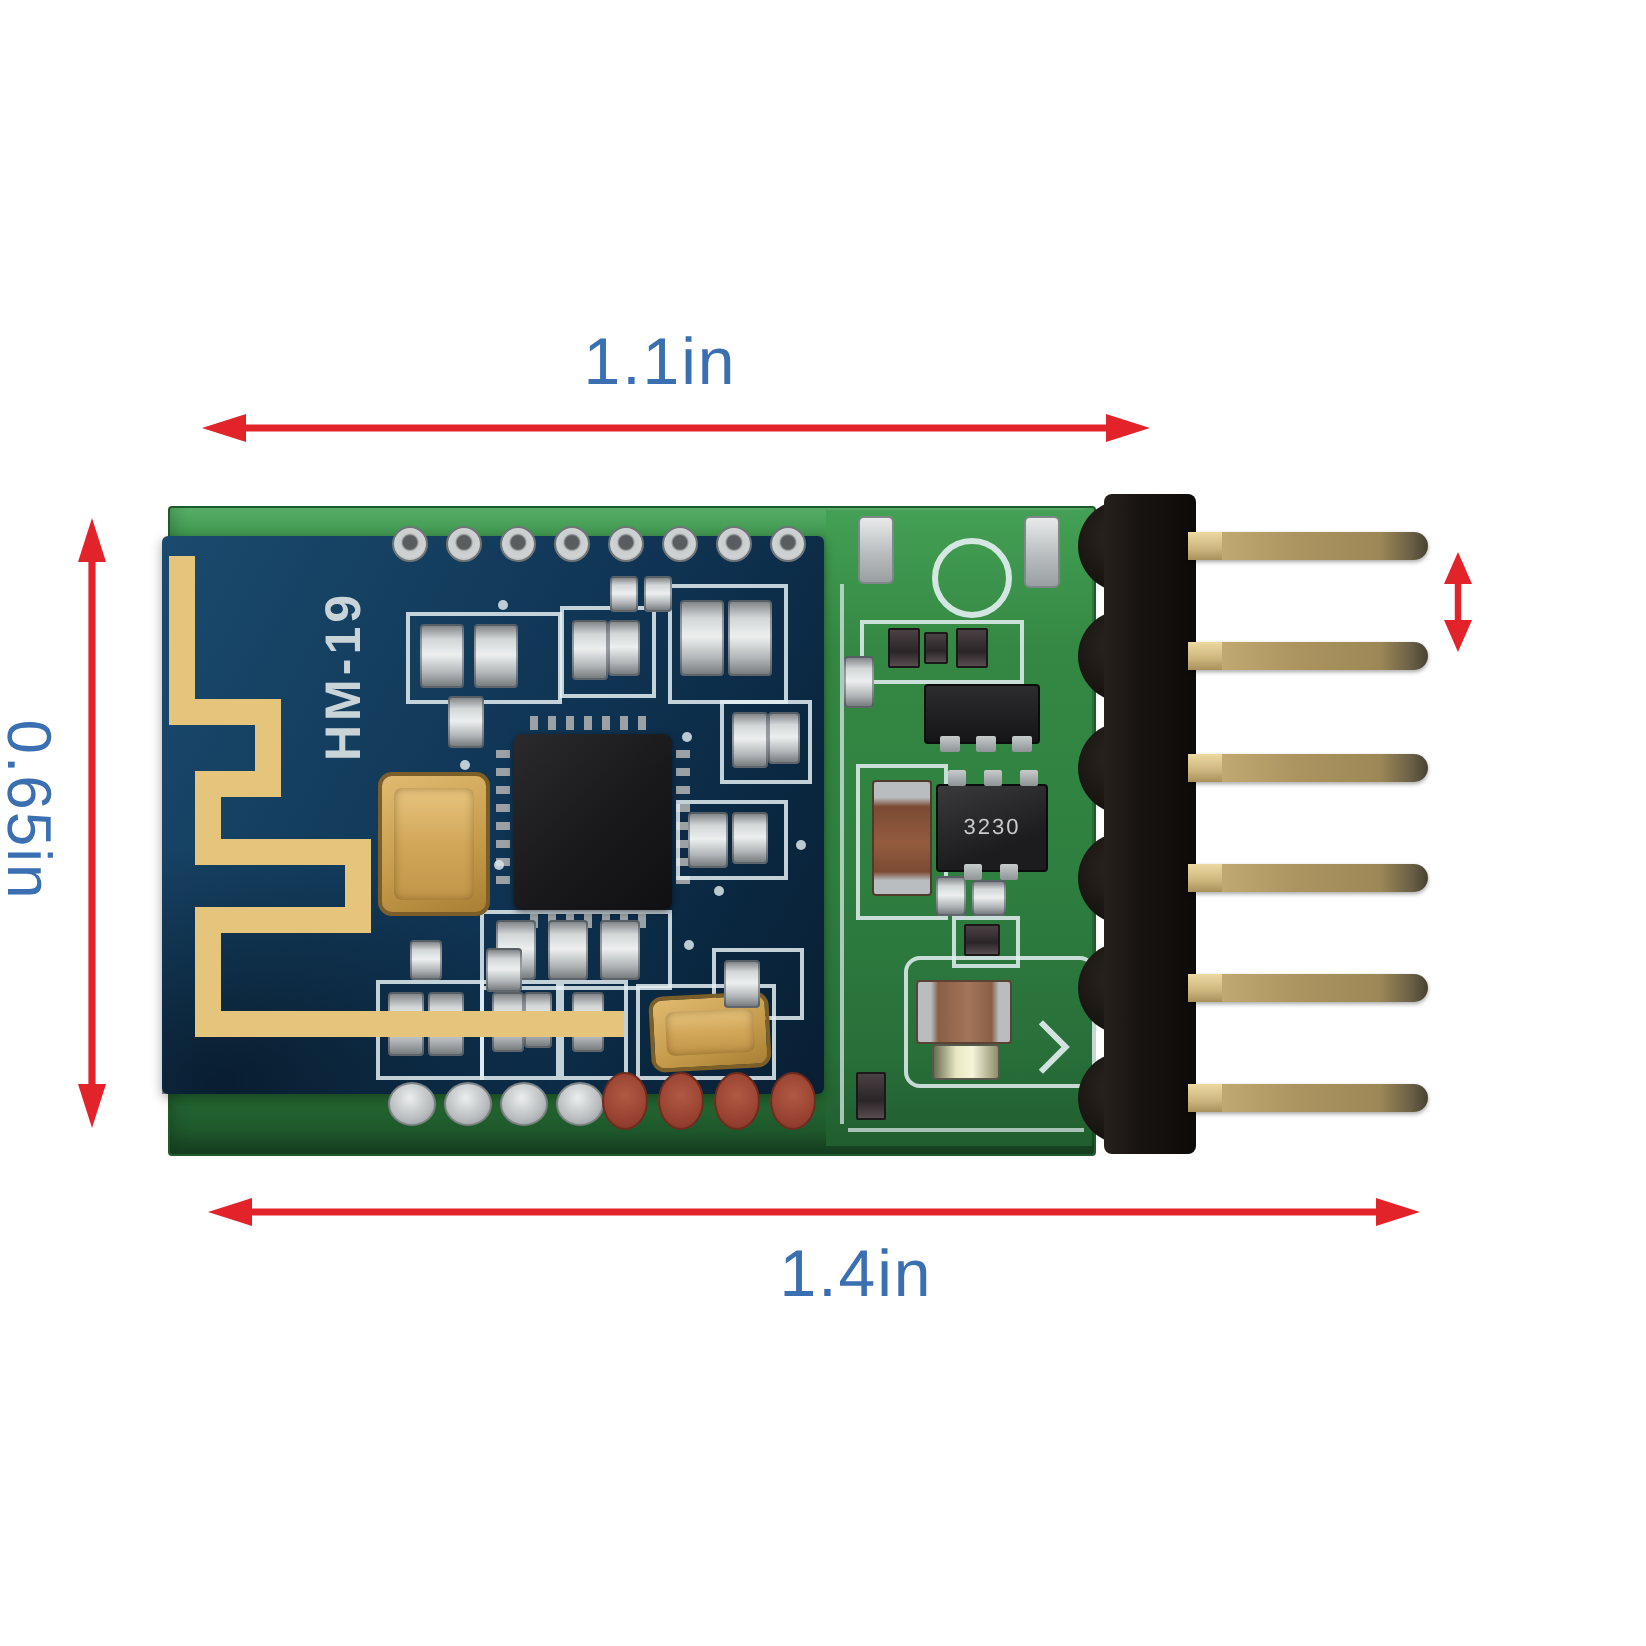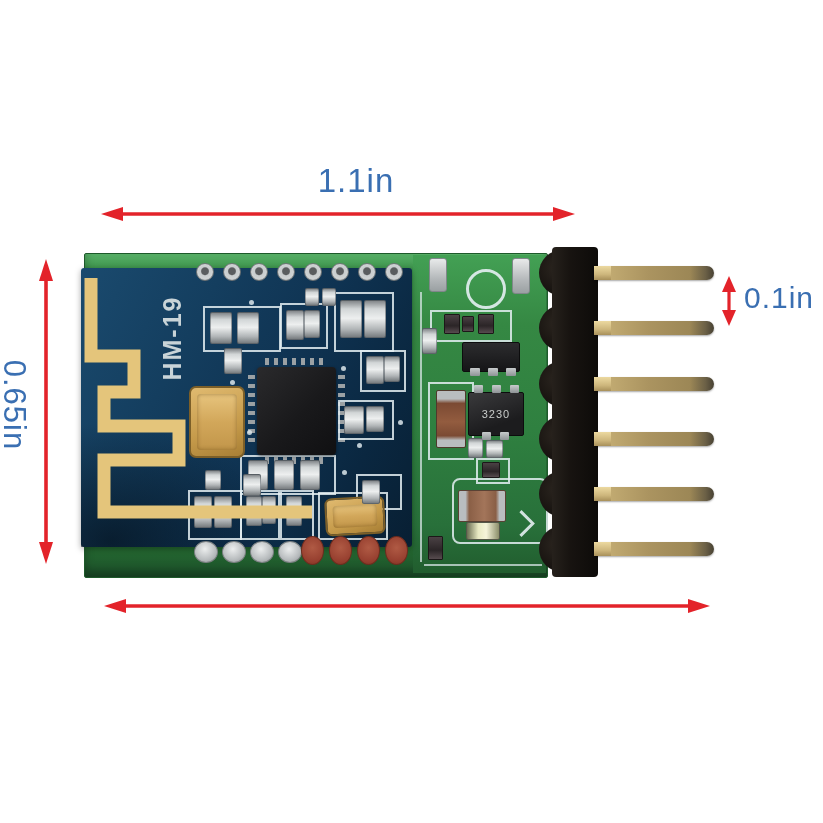--- a/index.html
+++ b/index.html
@@ -157,23 +157,23 @@
       <polygon class="arrow-head" points="729,276 722,292 736,292"></polygon>
       <polygon class="arrow-head" points="729,326 722,310 736,310"></polygon>
     </g>
     <g>
       <line class="arrow-line" x1="120" y1="606" x2="694" y2="606"></line>
       <polygon class="arrow-head" points="104,606 126,599 126,613"></polygon>
       <polygon class="arrow-head" points="710,606 688,599 688,613"></polygon>
     </g>
   </svg>
 
-  <div class="dim-label" id="lbl-top" style="left:296px;top:162px;width:120px;">1.1in</div>
+  <div class="dim-label" id="lbl-top" style="left:270px;top:162px;width:120px;">1.1in</div>
   <div class="dim-label" id="lbl-left" style="left:-44px;top:388px;width:118px;height:34px;">0.65in</div>
-  <div class="dim-label" id="lbl-right" style="left:744px;top:281px;width:80px;">0.1in</div>
+  <div class="dim-label" id="lbl-bottom" style="left:366px;top:618px;width:124px;">1.4in</div>
 <div class="outline" style="left: 203px; top: 306px; width: 74px; height: 42px;"></div>
     <div class="outline" style="left: 280px; top: 303px; width: 44px; height: 42px;"></div>
     <div class="outline" style="left: 334px; top: 292px; width: 56px; height: 56px;"></div>
     <div class="outline" style="left: 360px; top: 350px; width: 42px; height: 38px;"></div>
     <div class="outline" style="left: 338px; top: 400px; width: 52px; height: 36px;"></div>
     <div class="outline" style="left: 240px; top: 455px; width: 92px; height: 36px;"></div>
     <div class="outline" style="left: 188px; top: 490px; width: 50px; height: 46px;"></div>
     <div class="outline" style="left: 240px; top: 490px; width: 36px; height: 46px;"></div>
     <div class="outline" style="left: 280px; top: 490px; width: 30px; height: 46px;"></div>
     <div class="outline" style="left: 318px; top: 492px; width: 66px; height: 44px;"></div>

